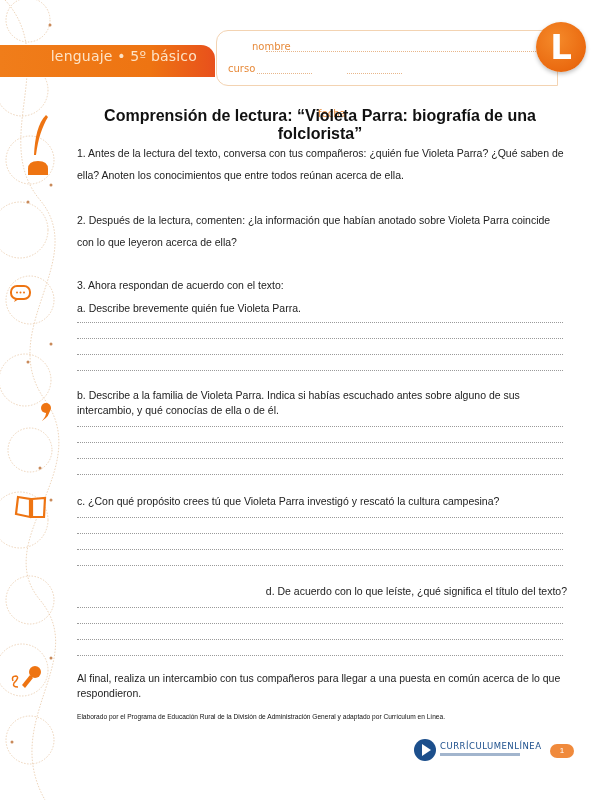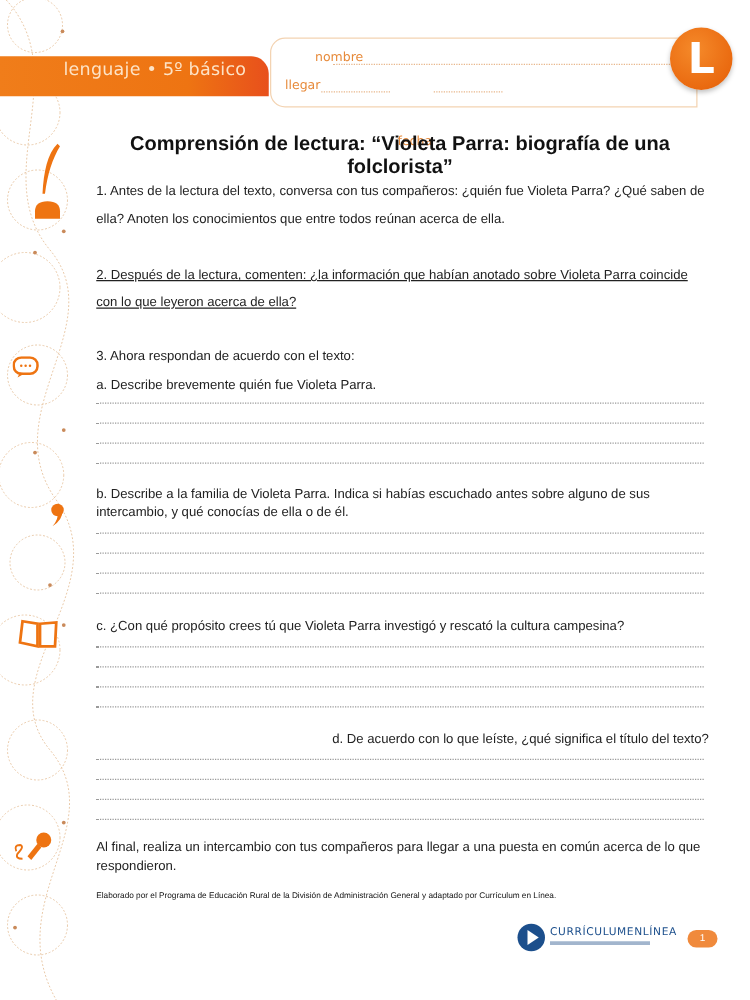--- a/index.html
+++ b/index.html
@@ -114,32 +114,32 @@
 
 <div class="header-band">
   <span>lenguaje  •  5º básico</span>
 </div>
 
 <div class="name-box"></div>
 
 <span class="field" style="left:216px;top:41px;margin-left:36px;">nombre</span>
 <div class="dots" style="left:266px;top:51px;width:270px;"></div>
 
-<span class="field" style="left:228px;top:63px;">llegar</span>
+<span class="field" style="left:228px;top:63px;">curso</span>
 <div class="dots" style="left:257px;top:73px;width:55px;"></div>
 
 <span class="field" style="left:318px;top:63px;margin-top:45px;">fecha</span>
 <div class="dots" style="left:347px;top:73px;width:55px;"></div>
 
 <div class="badge-L">L</div>
 
 <div class="title">Comprensión de lectura: “Violeta Parra: biografía de una folclorista”</div>
 
 <div class="para" style="top:142px;">1. Antes de la lectura del texto, conversa con tus compañeros: ¿quién fue Violeta Parra? ¿Qué saben de ella? Anoten los conocimientos que entre todos reúnan acerca de ella.</div>
-<div class="para" style="top:209px;text-decoration:underline;">2. Después de la lectura, comenten: ¿la información que habían anotado sobre Violeta Parra coincide con lo que leyeron acerca de ella?</div>
+<div class="para" style="top:209px;">2. Después de la lectura, comenten: ¿la información que habían anotado sobre Violeta Parra coincide con lo que leyeron acerca de ella?</div>
 <div class="para" style="top:274px;">3. Ahora respondan de acuerdo con el texto:</div>
 <div class="para" style="top:297px;">a. Describe brevemente quién fue Violeta Parra.</div>
 
 <div class="line" style="top:322px;"></div>
 <div class="line" style="top:338px;"></div>
 <div class="line" style="top:354px;"></div>
 <div class="line" style="top:370px;"></div>
 
 <div class="para tight" style="top:388px;">b. Describe a la familia de Violeta Parra. Indica si habías escuchado antes sobre alguno de sus intercambio, y qué conocías de ella o de él.</div>
 

